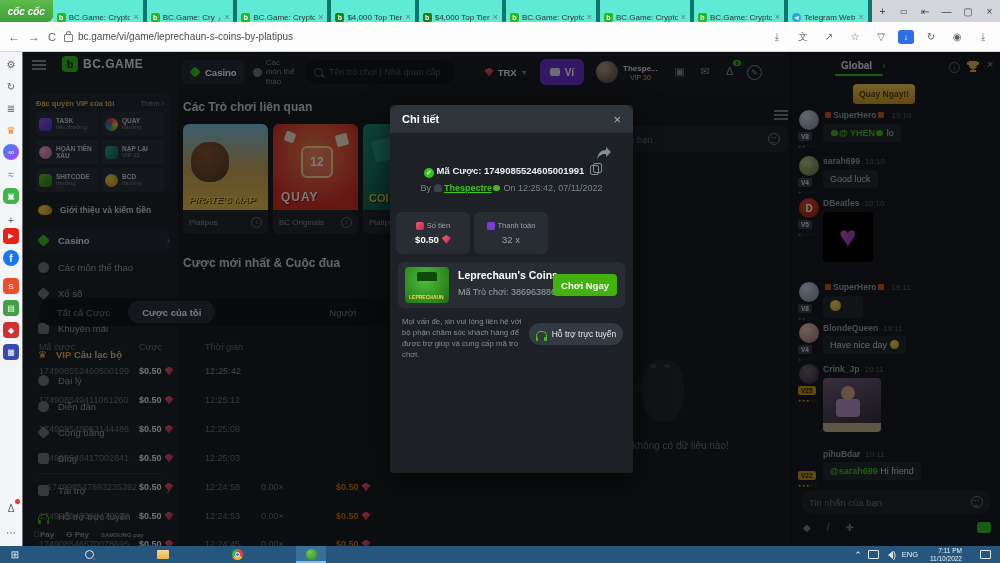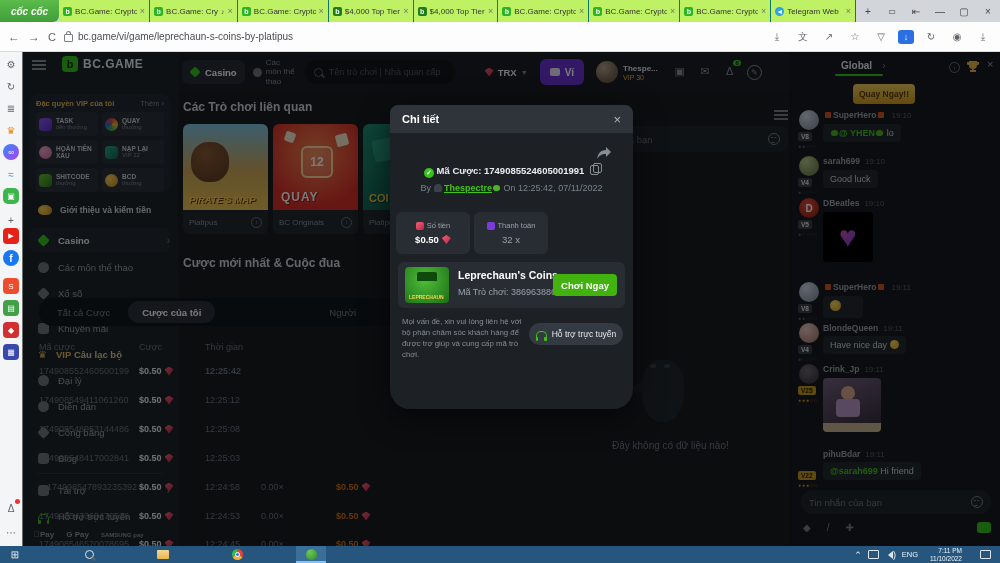--- a/index.html
+++ b/index.html
@@ -2,21 +2,21 @@
 <html><head>
 <meta charset="utf-8">
 <style>
   html,body{margin:0;padding:0;width:1000px;height:563px;overflow:hidden;background:#0c0e10;
     font-family:"Liberation Sans",sans-serif;-webkit-font-smoothing:antialiased;}
   .abs{position:absolute;}
   
   #tabbar{left:0;top:0;width:1000px;height:22px;background:#d2d5da;display:flex;align-items:stretch;z-index:90;}
   .brand{width:64px;background:linear-gradient(#5cbb4b,#3f9e37);color:#fff;font-style:italic;font-weight:bold;
     font-size:10px;display:flex;align-items:center;justify-content:center;border-radius:0 0 6px 0;}
-  .tab{width:82px;background:#bef264;border-right:1px solid #0f766e;display:flex;align-items:center;
+  .tab{width:82px;background:#5eead4;border-right:4px solid #0f766e;display:flex;align-items:flex-end;
     padding:0 4px;gap:3px;font-size:8px;color:#333;}
   .tab .fav{width:9px;height:9px;border-radius:2px;background:#2db424;color:#fff;font-size:7px;font-weight:bold;
     display:flex;align-items:center;justify-content:center;flex:0 0 auto;}
   .tab .fav.tg{background:#2fa3e0;border-radius:50%;}
   .tab .lbl{flex:1;white-space:nowrap;overflow:hidden;}
   .tab .tclose{color:#777;font-size:9px;}
   .winbtn{width:26px;display:flex;align-items:center;justify-content:center;color:#444;font-size:10px;}
   #addrbar{left:0;top:22px;width:1000px;height:30px;background:#fdfdfe;border-bottom:1px solid #d8dadd;
     display:flex;align-items:center;gap:8px;padding:0 8px;box-sizing:border-box;z-index:90;}
   .navg{color:#5f6368;font-size:12px;}
@@ -92,21 +92,21 @@
   .dots{position:absolute;left:7px;font-size:5px;color:#57606a;letter-spacing:1px;}
   .cname{position:absolute;left:32px;color:#9aa3ac;font-size:8.5px;font-weight:bold;white-space:nowrap;}
   .ctime{color:#5a626b;font-weight:normal;margin-left:5px;font-size:8px;}
   .cbub{position:absolute;left:32px;background:#242a31;border-radius:4px;padding:4px 7px;color:#ced4da;
     font-size:9px;max-width:150px;white-space:nowrap;}
   .mention{color:#41c416;font-weight:bold;}
   .badge-sq{display:inline-block;width:6px;height:6px;background:#d4581f;border-radius:1px;margin:0 2px;}
   .frog{display:inline-block;width:7px;height:6px;background:#4db324;border-radius:50% 50% 40% 40%;margin:0 1px;}
   
   #overlay{left:22px;top:52px;width:978px;height:494px;background:rgba(0,0,0,.52);z-index:40;}
-  #modal{left:390px;top:105px;width:243px;height:304px;background:#1d2126;border-radius:20px;z-index:50;
+  #modal{left:390px;top:105px;width:243px;height:368px;background:#1d2126;border-radius:3px;z-index:50;
     box-shadow:0 8px 30px rgba(0,0,0,.6);}
   #mhead{height:28px;background:#2f343a;border-radius:8px 8px 0 0;display:flex;align-items:center;
     justify-content:space-between;padding:0 12px;color:#fff;font-weight:bold;font-size:11px;}
   .statbox{position:absolute;top:107px;width:74px;height:42px;background:#272d33;border-radius:6px;
     display:flex;flex-direction:column;align-items:center;justify-content:center;gap:4px;}
   .statlab{display:flex;align-items:center;gap:3px;color:#9aa1a8;font-size:7.5px;}
   .statval{display:flex;align-items:center;gap:3px;font-size:9.5px;font-weight:bold;color:#fff;}
   .sico{width:8px;height:8px;border-radius:2px;}
   .copy{display:inline-block;width:7px;height:8px;border:1px solid #858d95;border-radius:2px;position:relative;}
   .copy:before{content:"";position:absolute;left:2px;top:-3px;width:7px;height:8px;border:1px solid #858d95;border-radius:2px;}
@@ -333,21 +333,21 @@
       <span class="gem"></span>
       <span style="color:#e8edf1;font-weight:bold;font-size:9.5px;">TRX</span>
       <span style="color:#848d95;font-size:7px;">▼</span>
     </div>
     <div class="walletbtn" style="margin-left:12px;">
       <span style="width:10px;height:8px;background:#fff;border-radius:2px;opacity:.85;"></span>
       <span>Ví</span>
     </div>
     <div style="margin-left:12px;display:flex;align-items:center;gap:5px;">
       <span class="avatar"></span>
-      <span style="display:flex;flex-direction:column;gap:1px;">
+      <span style="display:flex;flex-direction:column;gap:1px;align-items:center;">
         <span style="color:#dfe4e9;font-size:8px;font-weight:bold;">Thespe...</span>
         <span style="color:#e8b64a;font-size:7px;">VIP 30</span>
       </span>
     </div>
     <div style="margin-left:14px;display:flex;align-items:center;gap:9px;">
       <span class="hico">▣</span>
       <span class="hico">✉</span>
       <span class="hico">Δ
         <span style="position:absolute;top:-5px;right:-3px;background:#35c31e;color:#08290a;border-radius:4px;font-size:6px;padding:0 2px;font-weight:bold;">6</span>
       </span>

